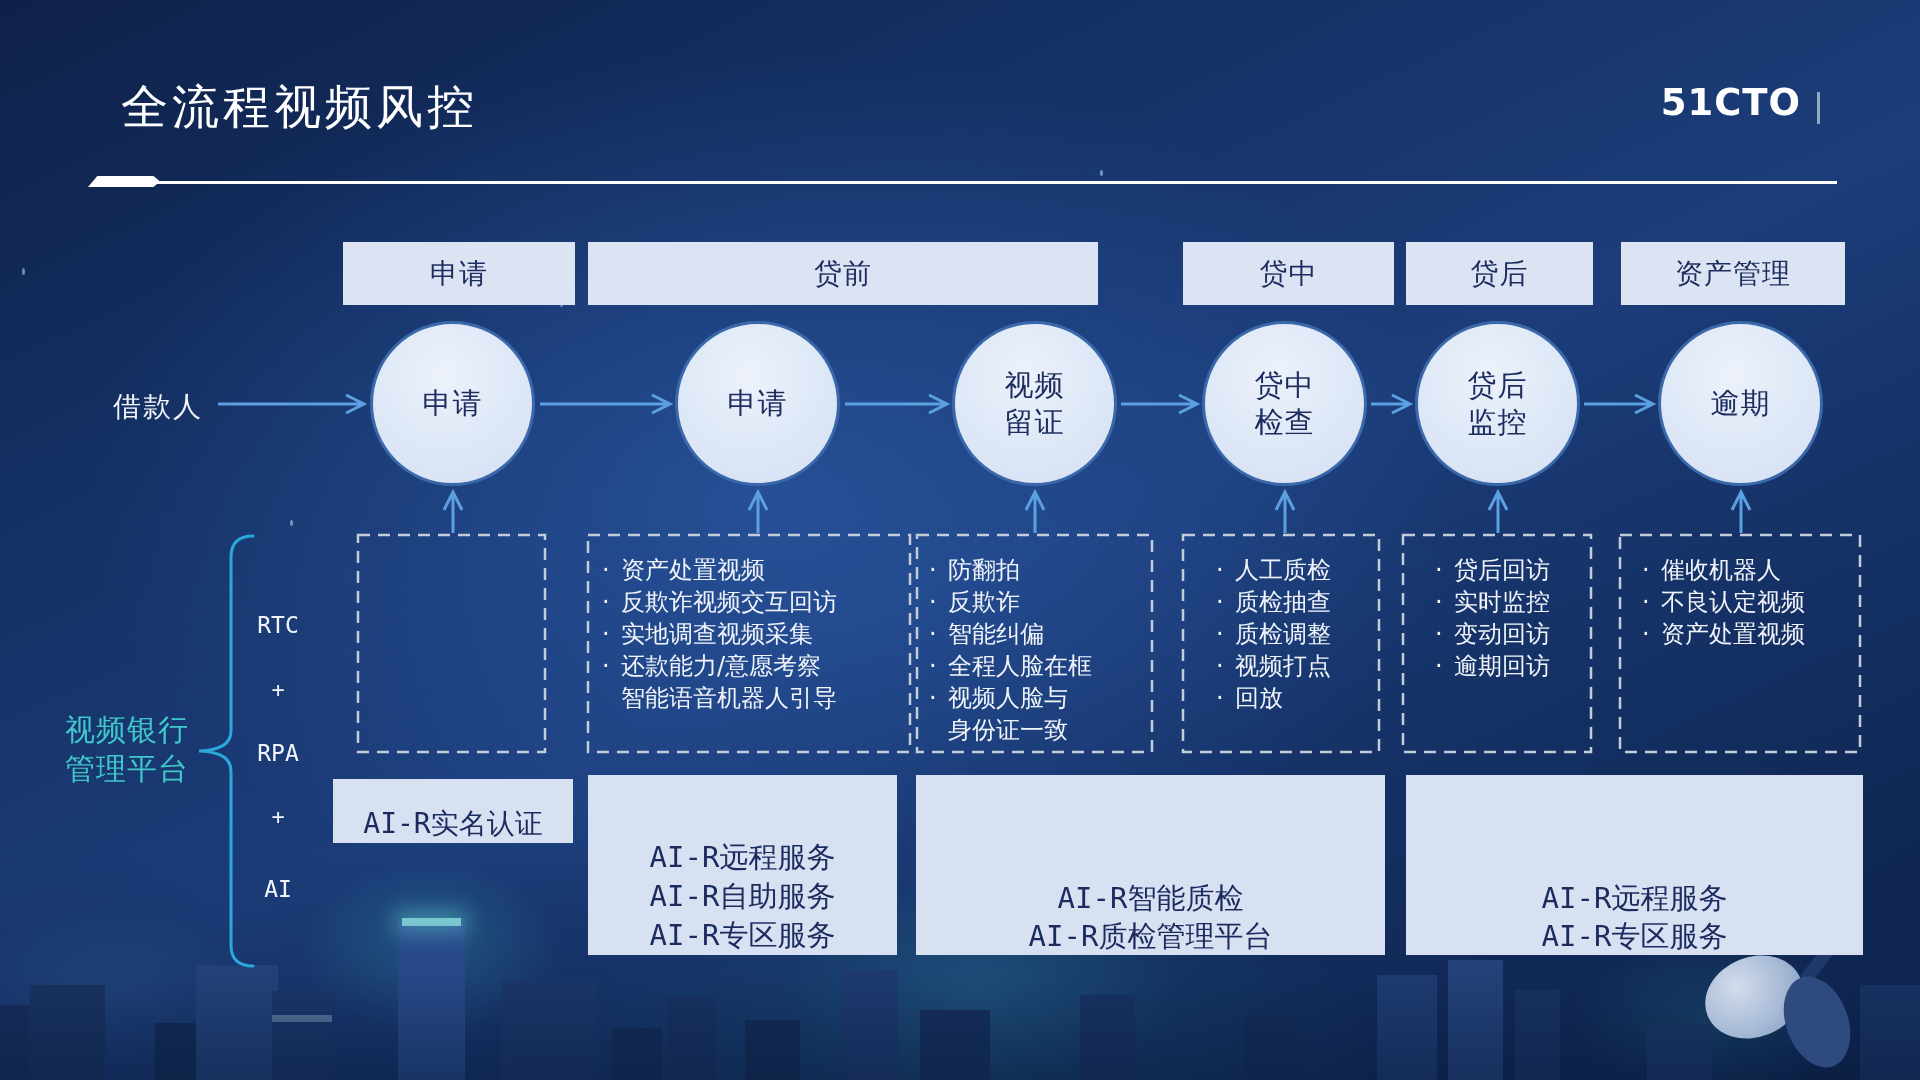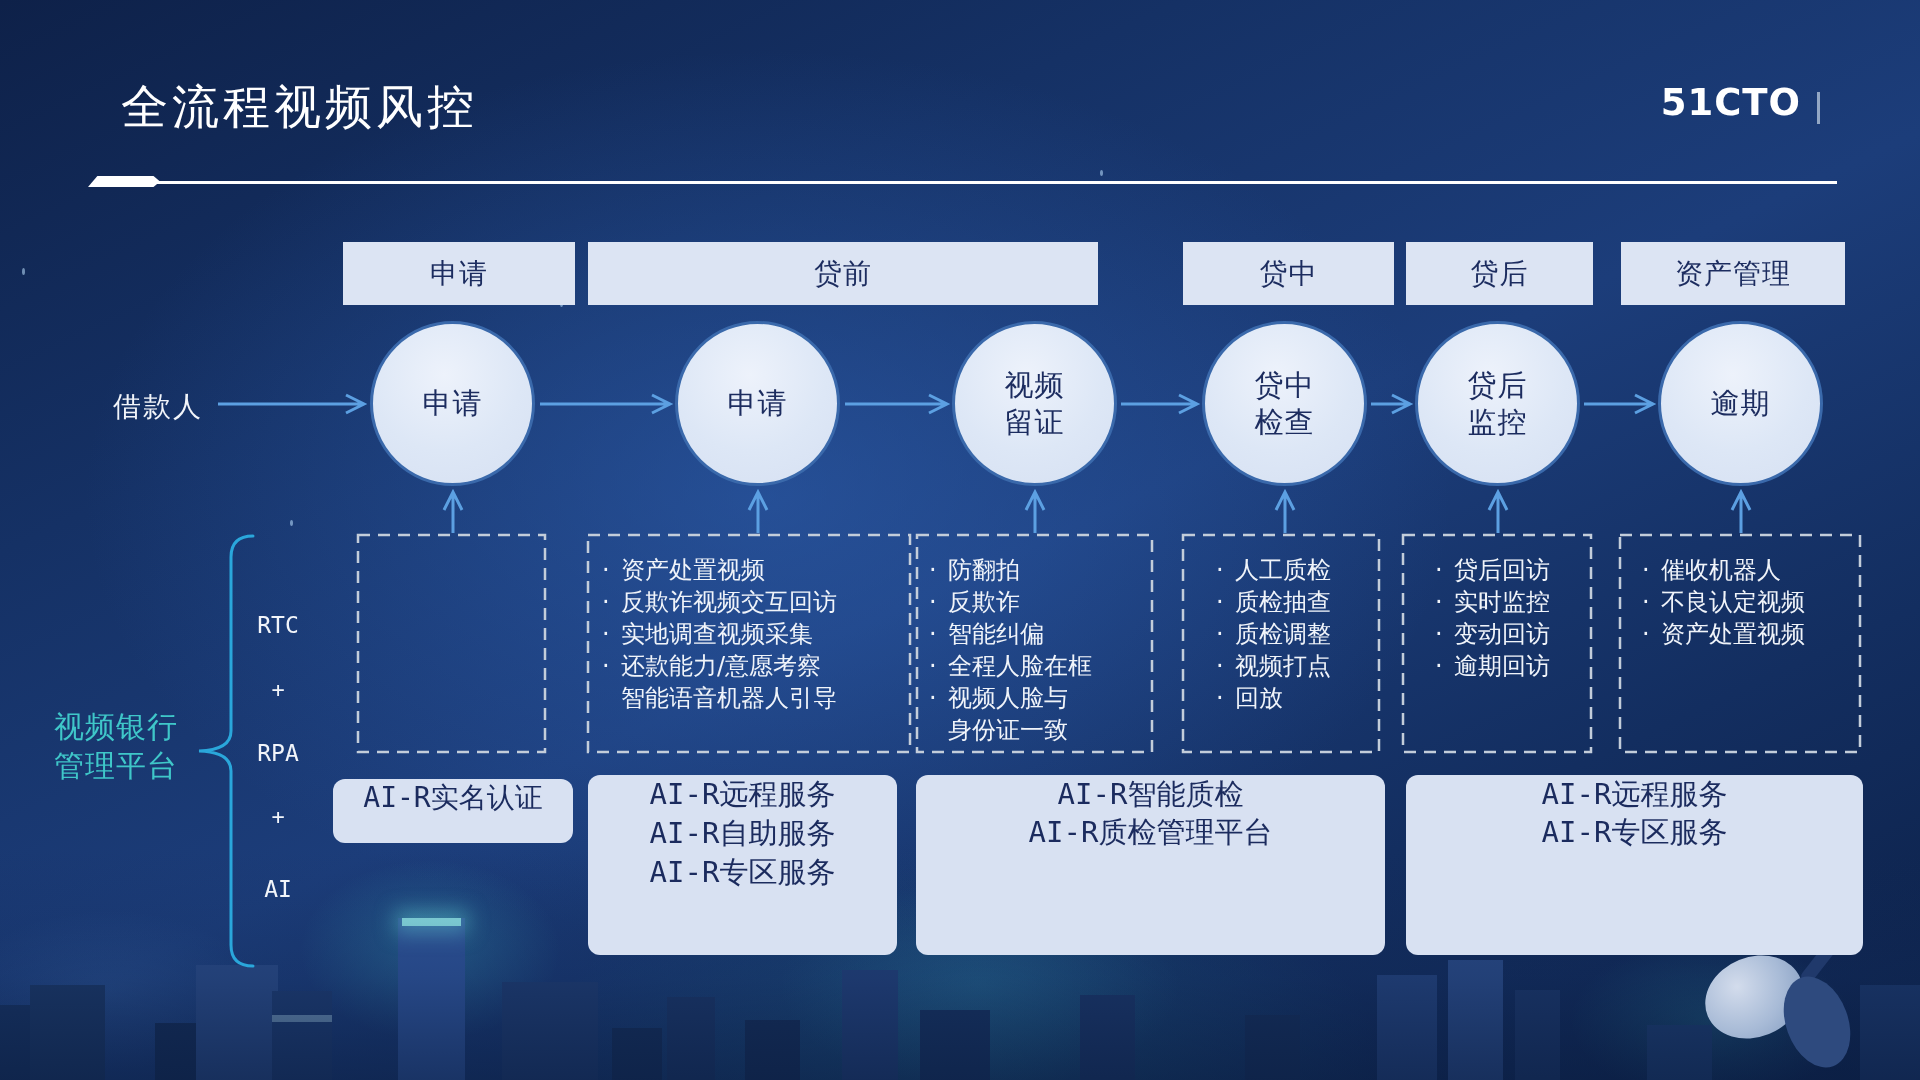--- a/index.html
+++ b/index.html
@@ -43,30 +43,30 @@
   .detail{top:535px;height:217px;box-sizing:border-box;color:#f0f4fa;font-size:24px;line-height:32px;padding-top:19px;}
   .d1{left:358px;width:187px;padding-left:22px;}
   .d2{left:588px;width:322px;padding-left:14px;}
   .d3{left:917px;width:235px;padding-left:12px;}
   .d4{left:1183px;width:196px;padding-left:33px;}
   .d5{left:1403px;width:188px;padding-left:32px;}
   .d6{left:1620px;width:240px;padding-left:22px;}
   .li{white-space:nowrap;}
   .li .b{display:inline-block;width:19px;}
   
-  .pbox{background:#d8e1f2;color:#1b2b5e;text-align:center;display:flex;flex-direction:column;align-items:center;justify-content:flex-start;border-radius:12px;}
+  .pbox{background:#d8e1f2;color:#1b2b5e;text-align:center;display:flex;flex-direction:column;align-items:center;justify-content:flex-end;}
   .p1{left:333px;top:779px;width:240px;height:64px;font-size:28px;}
   .p2{left:588px;top:775px;width:309px;height:180px;font-size:29px;line-height:39px;}
   .p3{left:916px;top:775px;width:469px;height:180px;font-size:29px;line-height:38px;}
   .p4{left:1406px;top:775px;width:457px;height:180px;font-size:29px;line-height:38px;}
   .pline{font-family:"DejaVu Sans Mono","DejaVu Sans",sans-serif;}
   
   .stack-item{left:238px;width:80px;text-align:center;color:#f2f5fa;font-size:23px;font-family:"DejaVu Sans Mono","DejaVu Sans",sans-serif;}
   .s0{top:612px;}.s1{top:677px;font-size:22px;}.s2{top:740px;text-align:center;}.s3{top:804px;font-size:22px;}.s4{top:876px;}
-  .rail-label{left:40px;top:710px;width:152px;text-align:center;color:#3fc7c9;font-size:30px;line-height:39px;letter-spacing:1px;font-family:Liberation Mono, monospace;}
+  .rail-label{left:51px;top:710px;width:152px;text-align:center;color:#3fc7c9;font-size:30px;line-height:39px;letter-spacing:1px;}
   
   .city{left:0;top:850px;width:1920px;height:230px;}
   .bld{position:absolute;bottom:0;}
   .winh{background-image:repeating-linear-gradient(180deg,rgba(150,210,240,0.18) 0 3px,transparent 3px 11px);}
   .winv{background-image:repeating-linear-gradient(90deg,rgba(150,215,240,0.22) 0 2px,transparent 2px 8px);}
   .wing{background-image:repeating-linear-gradient(180deg,rgba(140,205,235,0.13) 0 3px,transparent 3px 10px),repeating-linear-gradient(90deg,rgba(140,205,235,0.10) 0 4px,transparent 4px 9px);}
   .glow{position:absolute;border-radius:50%;}
   .hazeover{position:absolute;left:0;bottom:0;width:100%;height:100%;
     background:linear-gradient(180deg,rgba(16,40,86,0) 0%,rgba(18,42,88,0.30) 55%,rgba(11,30,66,0.6) 100%);}
   .dot{position:absolute;border-radius:50%;background:rgba(190,225,255,0.55);}

